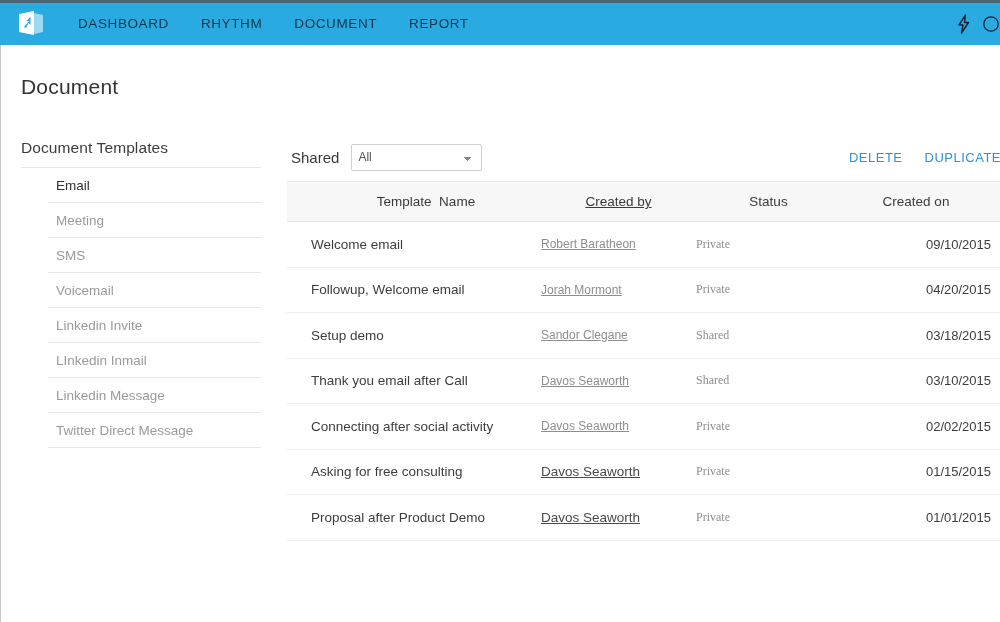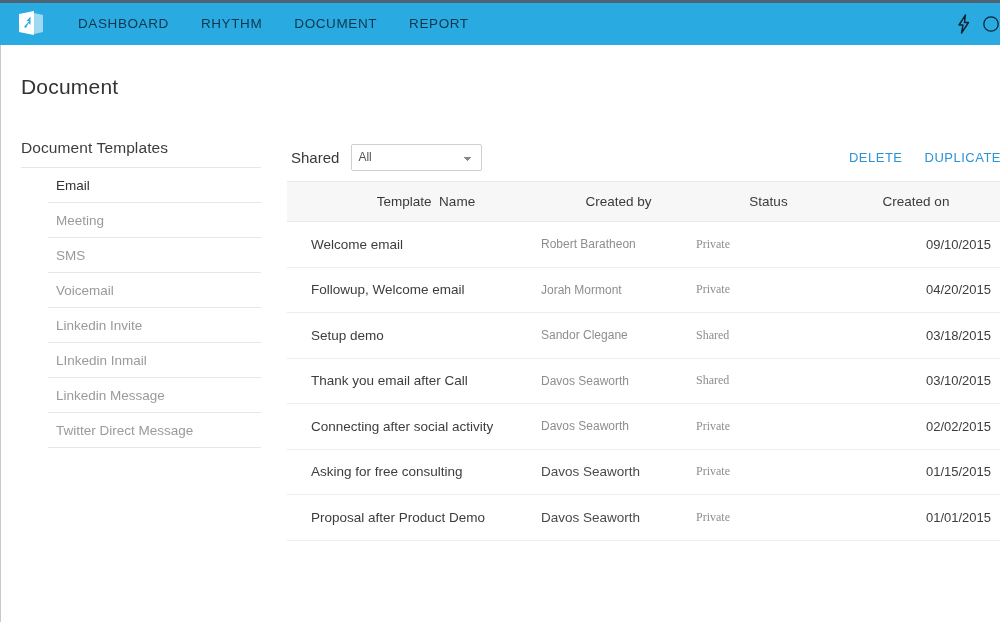--- a/index.html
+++ b/index.html
@@ -136,21 +136,21 @@
     border-bottom: 1px solid #eaeaea;
     white-space: pre;
   }
   .tbl td {
     height: 45.5px; padding: 0; font-size: 13px;
     border-bottom: 1px solid #ededed;
     color: #555;
     vertical-align: middle;
   }
   .col-name  { width: 254px; padding-left: 24px !important; }
-  .col-by    { width: 155px; }
+  .col-by    { width: 155px; text-decoration: underline; }
   .col-status{ width: 145px; }
   .col-date  { width: 160px; text-align: right; padding-right: 10px !important; }
 
   td.col-name  { color: #3d3d3d; font-size: 13.5px; }
   td.col-by    { color: #8e8e8e; font-size: 12px; }
   td.col-by.em { color: #4a4a4a; font-size: 13.5px; }
   td.col-status{ color: #8e8e8e; font-size: 12px; font-family: Liberation Serif, serif; }
   td.col-date  { color: #3d3d3d; font-size: 13px; }
 </style>
 </head>

